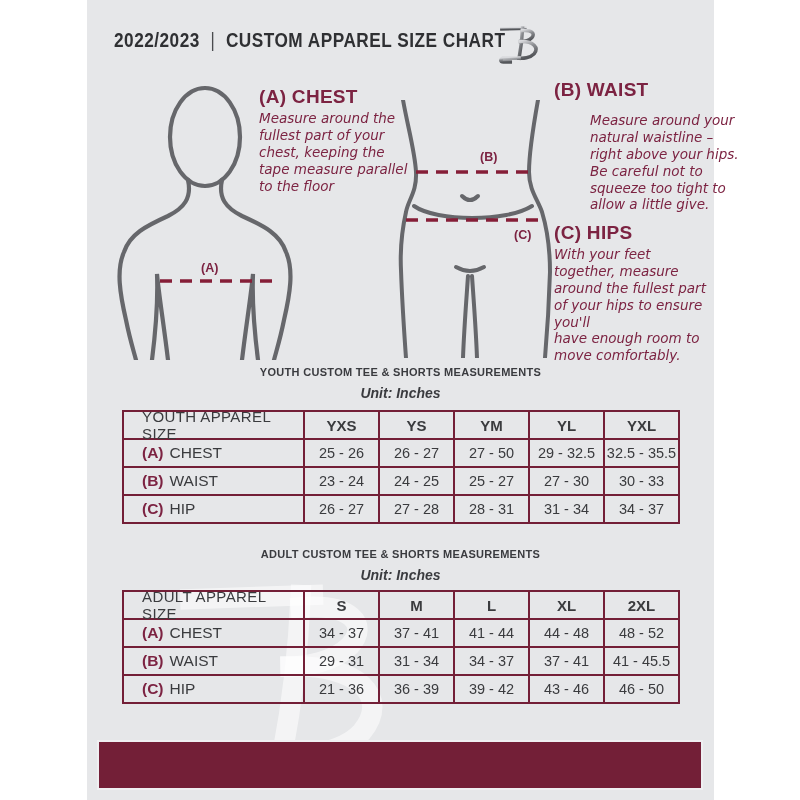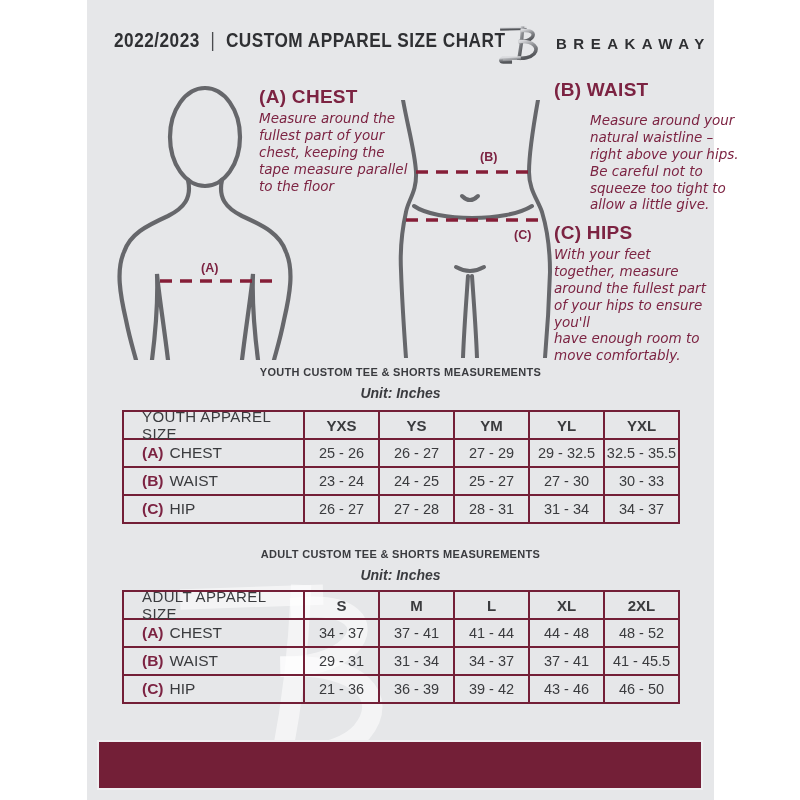--- a/index.html
+++ b/index.html
@@ -98,21 +98,20 @@
       </defs>
       <g fill="none" stroke="url(#metal)" stroke-width="4.6" stroke-linecap="square">
         <path d="M 7 13 L 37 12"></path>
         <path d="M 34 12 C 33.5 24 32 38 29.5 51"></path>
         <path d="M 34 15 C 46 14 51 19 46 24.5 C 42 28.5 35 29.5 31.5 29.5"></path>
         <path d="M 31.5 29.5 C 48 29 56 37 49 45.5 C 44 51 34 51.5 29.5 51"></path>
         <path d="M 29.5 51 L 8 51 C 4.5 52.5 5 56 9 56 L 18 56"></path>
       </g>
     </svg>
   </div>
-  <div class="brand">BREAKAWAY</div>
 
   <div class="figure fig-torso">
     <svg width="200" height="278" viewBox="0 0 200 278">
       <g fill="none" stroke="#66676B" stroke-width="4.2" stroke-linecap="round">
         <ellipse cx="93" cy="55" rx="35" ry="49"></ellipse>
         <path d="M 76 98 C 80 116 72 126 56 134 C 34 144 18 152 12 170 C 4 188 8 212 14 238 C 18 258 22 270 24 278"></path>
         <path d="M 110 98 C 106 116 114 126 130 134 C 152 144 168 152 174 170 C 182 188 178 212 172 238 C 168 258 164 270 162 278"></path>
         <path d="M 40 278 C 44 246 46 216 45 192 C 47 214 52 244 56 278"></path>
         <path d="M 146 278 C 142 246 140 216 141 192 C 139 214 134 244 130 278"></path>
       </g>
@@ -171,21 +170,21 @@
     <div class="cell c-size">YM</div>
     <div class="cell c-size">YL</div>
     <div class="cell c-size">YXL</div>
 
     <div class="cell c-label">
       <span class="prefix">(A)</span>
       <span>CHEST</span>
     </div>
     <div class="cell c-val">25 - 26</div>
     <div class="cell c-val">26 - 27</div>
-    <div class="cell c-val">27 - 29</div>
+    <div class="cell c-val">27 - 50</div>
     <div class="cell c-val">29 - 32.5</div>
     <div class="cell c-val">32.5 - 35.5</div>
 
     <div class="cell c-label">
       <span class="prefix">(B)</span>
       <span>WAIST</span>
     </div>
     <div class="cell c-val">23 - 24</div>
     <div class="cell c-val">24 - 25</div>
     <div class="cell c-val">25 - 27</div>

